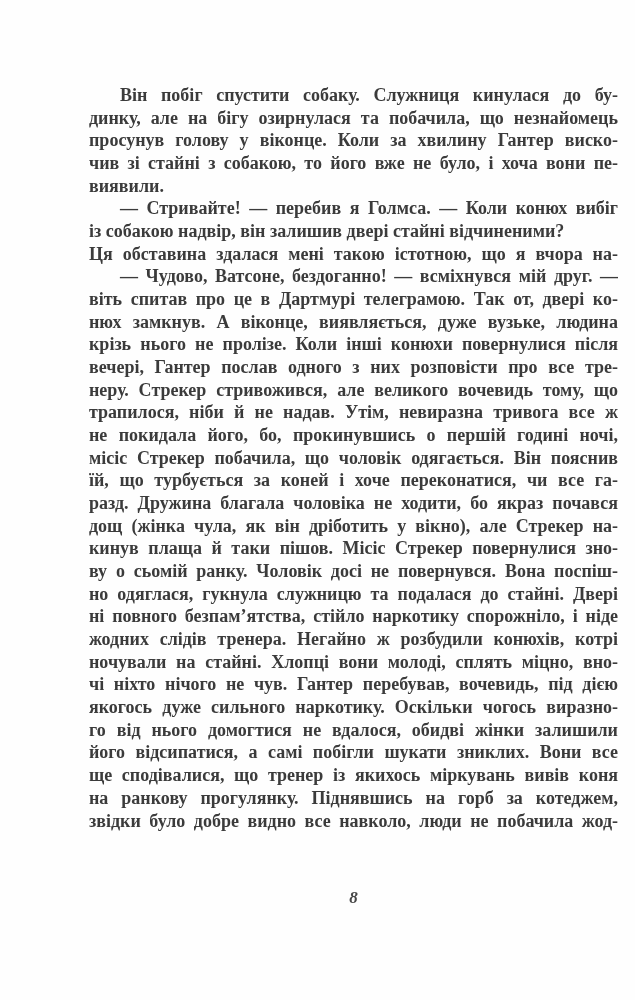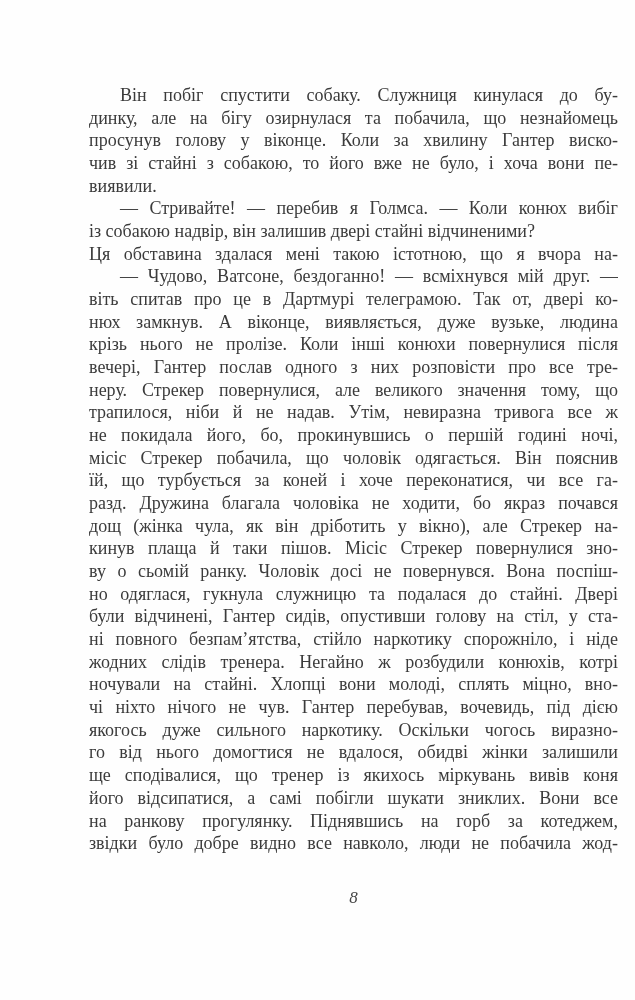--- a/index.html
+++ b/index.html
@@ -12,20 +12,21 @@
     background: #ffffff;
     font-family: "Liberation Serif", "DejaVu Serif", serif;
     overflow: hidden;
   }
   .page {
     position: relative;
     width: 635px;
     height: 1000px;
     background: #fefefe;
     overflow: hidden;
+    font-weight: bold;
   }
   .text-block {
     position: absolute;
     left: 89px;
     top: 84px;
     width: 529px;
     font-size: 18px;
     color: #3b3b3b;
   }
   .line {
@@ -65,36 +66,35 @@
       <div class="line">чив зі стайні з собакою, то його вже не було, і хоча вони пе-</div>
       <div class="line para-last">виявили.</div>
       <div class="line indent">— Стривайте! — перебив я Голмса. — Коли конюх вибіг</div>
       <div class="line para-last">із собакою надвір, він залишив двері стайні відчиненими?</div>
       <div class="line">Ця обставина здалася мені такою істотною, що я вчора на-</div>
       <div class="line indent">— Чудово, Ватсоне, бездоганно! — всміхнувся мій друг. —</div>
       <div class="line">віть спитав про це в Дартмурі телеграмою. Так от, двері ко-</div>
       <div class="line">нюх замкнув. А віконце, виявляється, дуже вузьке, людина</div>
       <div class="line">крізь нього не пролізе. Коли інші конюхи повернулися після</div>
       <div class="line">вечері, Гантер послав одного з них розповісти про все тре-</div>
-      <div class="line">неру. Стрекер повернулися, але великого значення тому, що</div>
+      <div class="line">неру. Стрекер стривожився, але великого вочевидь тому, що</div>
       <div class="line">трапилося, ніби й не надав. Утім, невиразна тривога все ж</div>
       <div class="line">не покидала його, бо, прокинувшись о першій годині ночі,</div>
       <div class="line">місіс Стрекер побачила, що чоловік одягається. Він пояснив</div>
       <div class="line">їй, що турбується за коней і хоче переконатися, чи все га-</div>
       <div class="line">разд. Дружина благала чоловіка не ходити, бо якраз почався</div>
       <div class="line">дощ (жінка чула, як він дріботить у вікно), але Стрекер на-</div>
       <div class="line">кинув плаща й таки пішов. Місіс Стрекер повернулися зно-</div>
       <div class="line">ву о сьомій ранку. Чоловік досі не повернувся. Вона поспіш-</div>
       <div class="line">но одяглася, гукнула служницю та подалася до стайні. Двері</div>
-      <div class="line">були відчинені, Гантер сидів, опустивши голову на стіл, у ста-</div>
       <div class="line">ні повного безпам’ятства, стійло наркотику спорожніло, і ніде</div>
       <div class="line">жодних слідів тренера. Негайно ж розбудили конюхів, котрі</div>
       <div class="line">ночували на стайні. Хлопці вони молоді, сплять міцно, вно-</div>
       <div class="line">чі ніхто нічого не чув. Гантер перебував, вочевидь, під дією</div>
       <div class="line">якогось дуже сильного наркотику. Оскільки чогось виразно-</div>
       <div class="line">го від нього домогтися не вдалося, обидві жінки залишили</div>
+      <div class="line">його відсипатися, а самі побігли шукати зниклих. Вони все</div>
       <div class="line">ще сподівалися, що тренер із якихось міркувань вивів коня</div>
-      <div class="line">його відсипатися, а самі побігли шукати зниклих. Вони все</div>
       <div class="line">на ранкову прогулянку. Піднявшись на горб за котеджем,</div>
       <div class="line">звідки було добре видно все навколо, люди не побачила жод-</div>
     </div>
   <div class="page-number">8</div>
 </div>
 
 </body></html>

